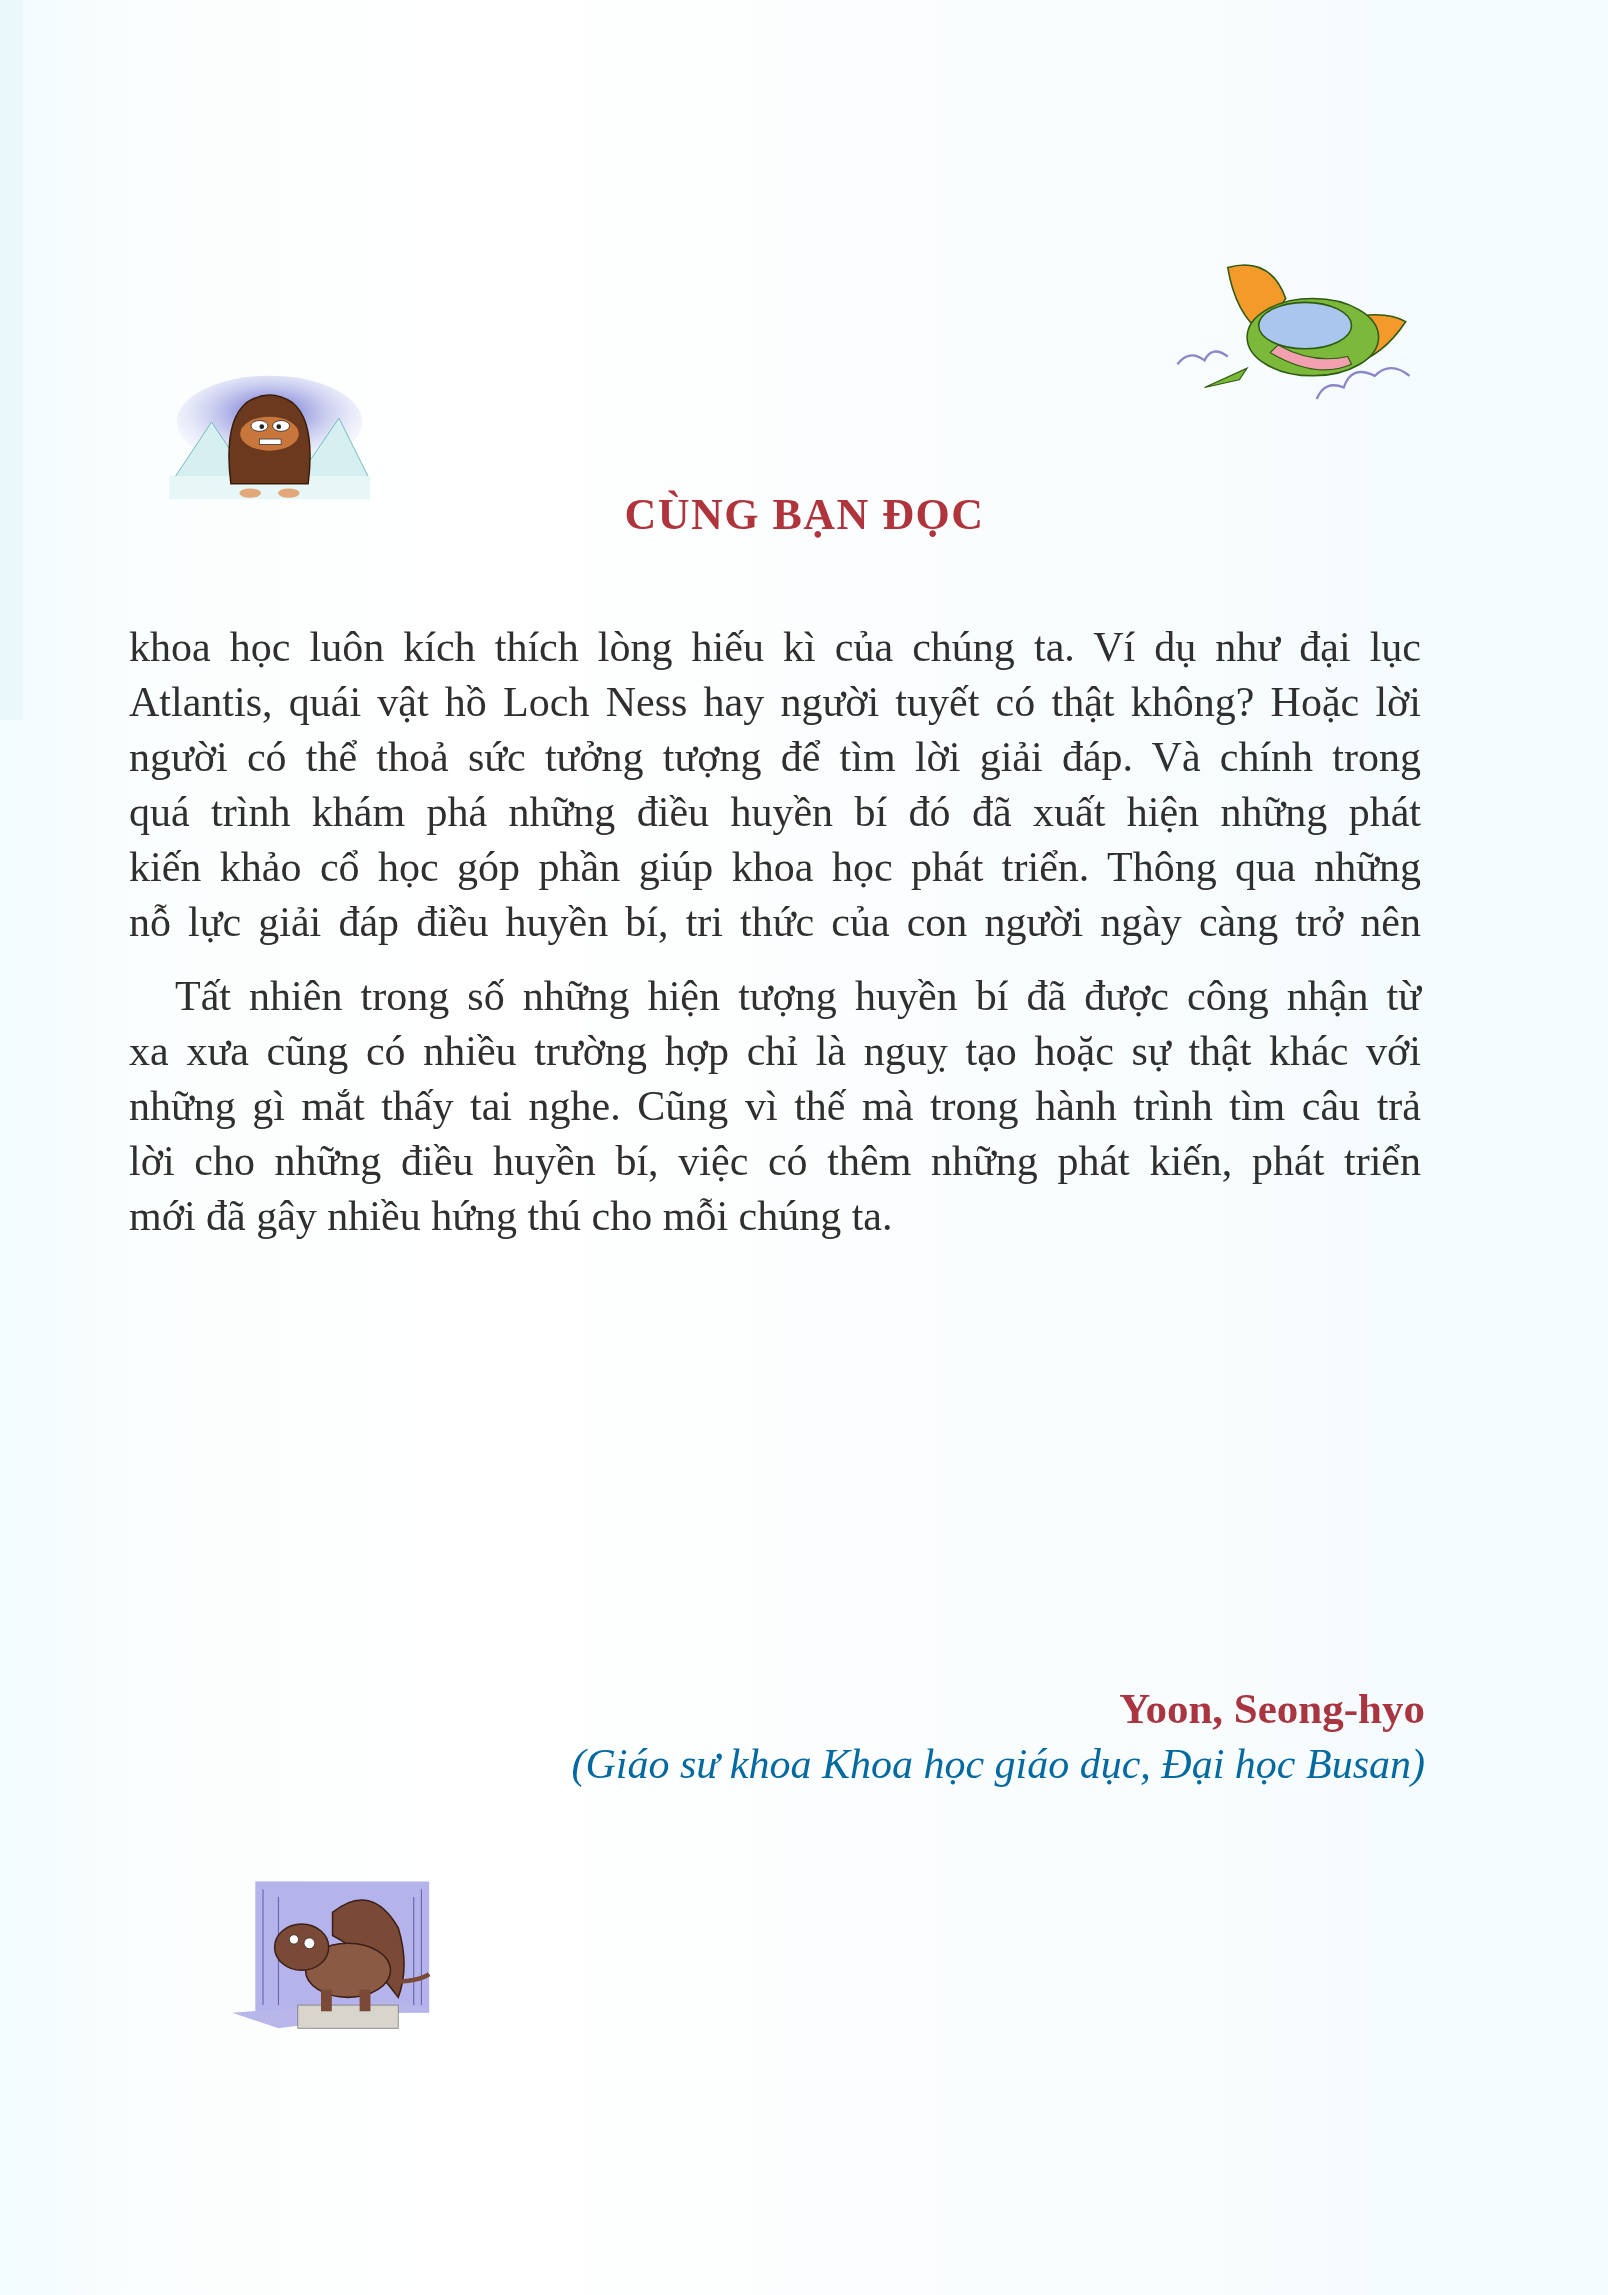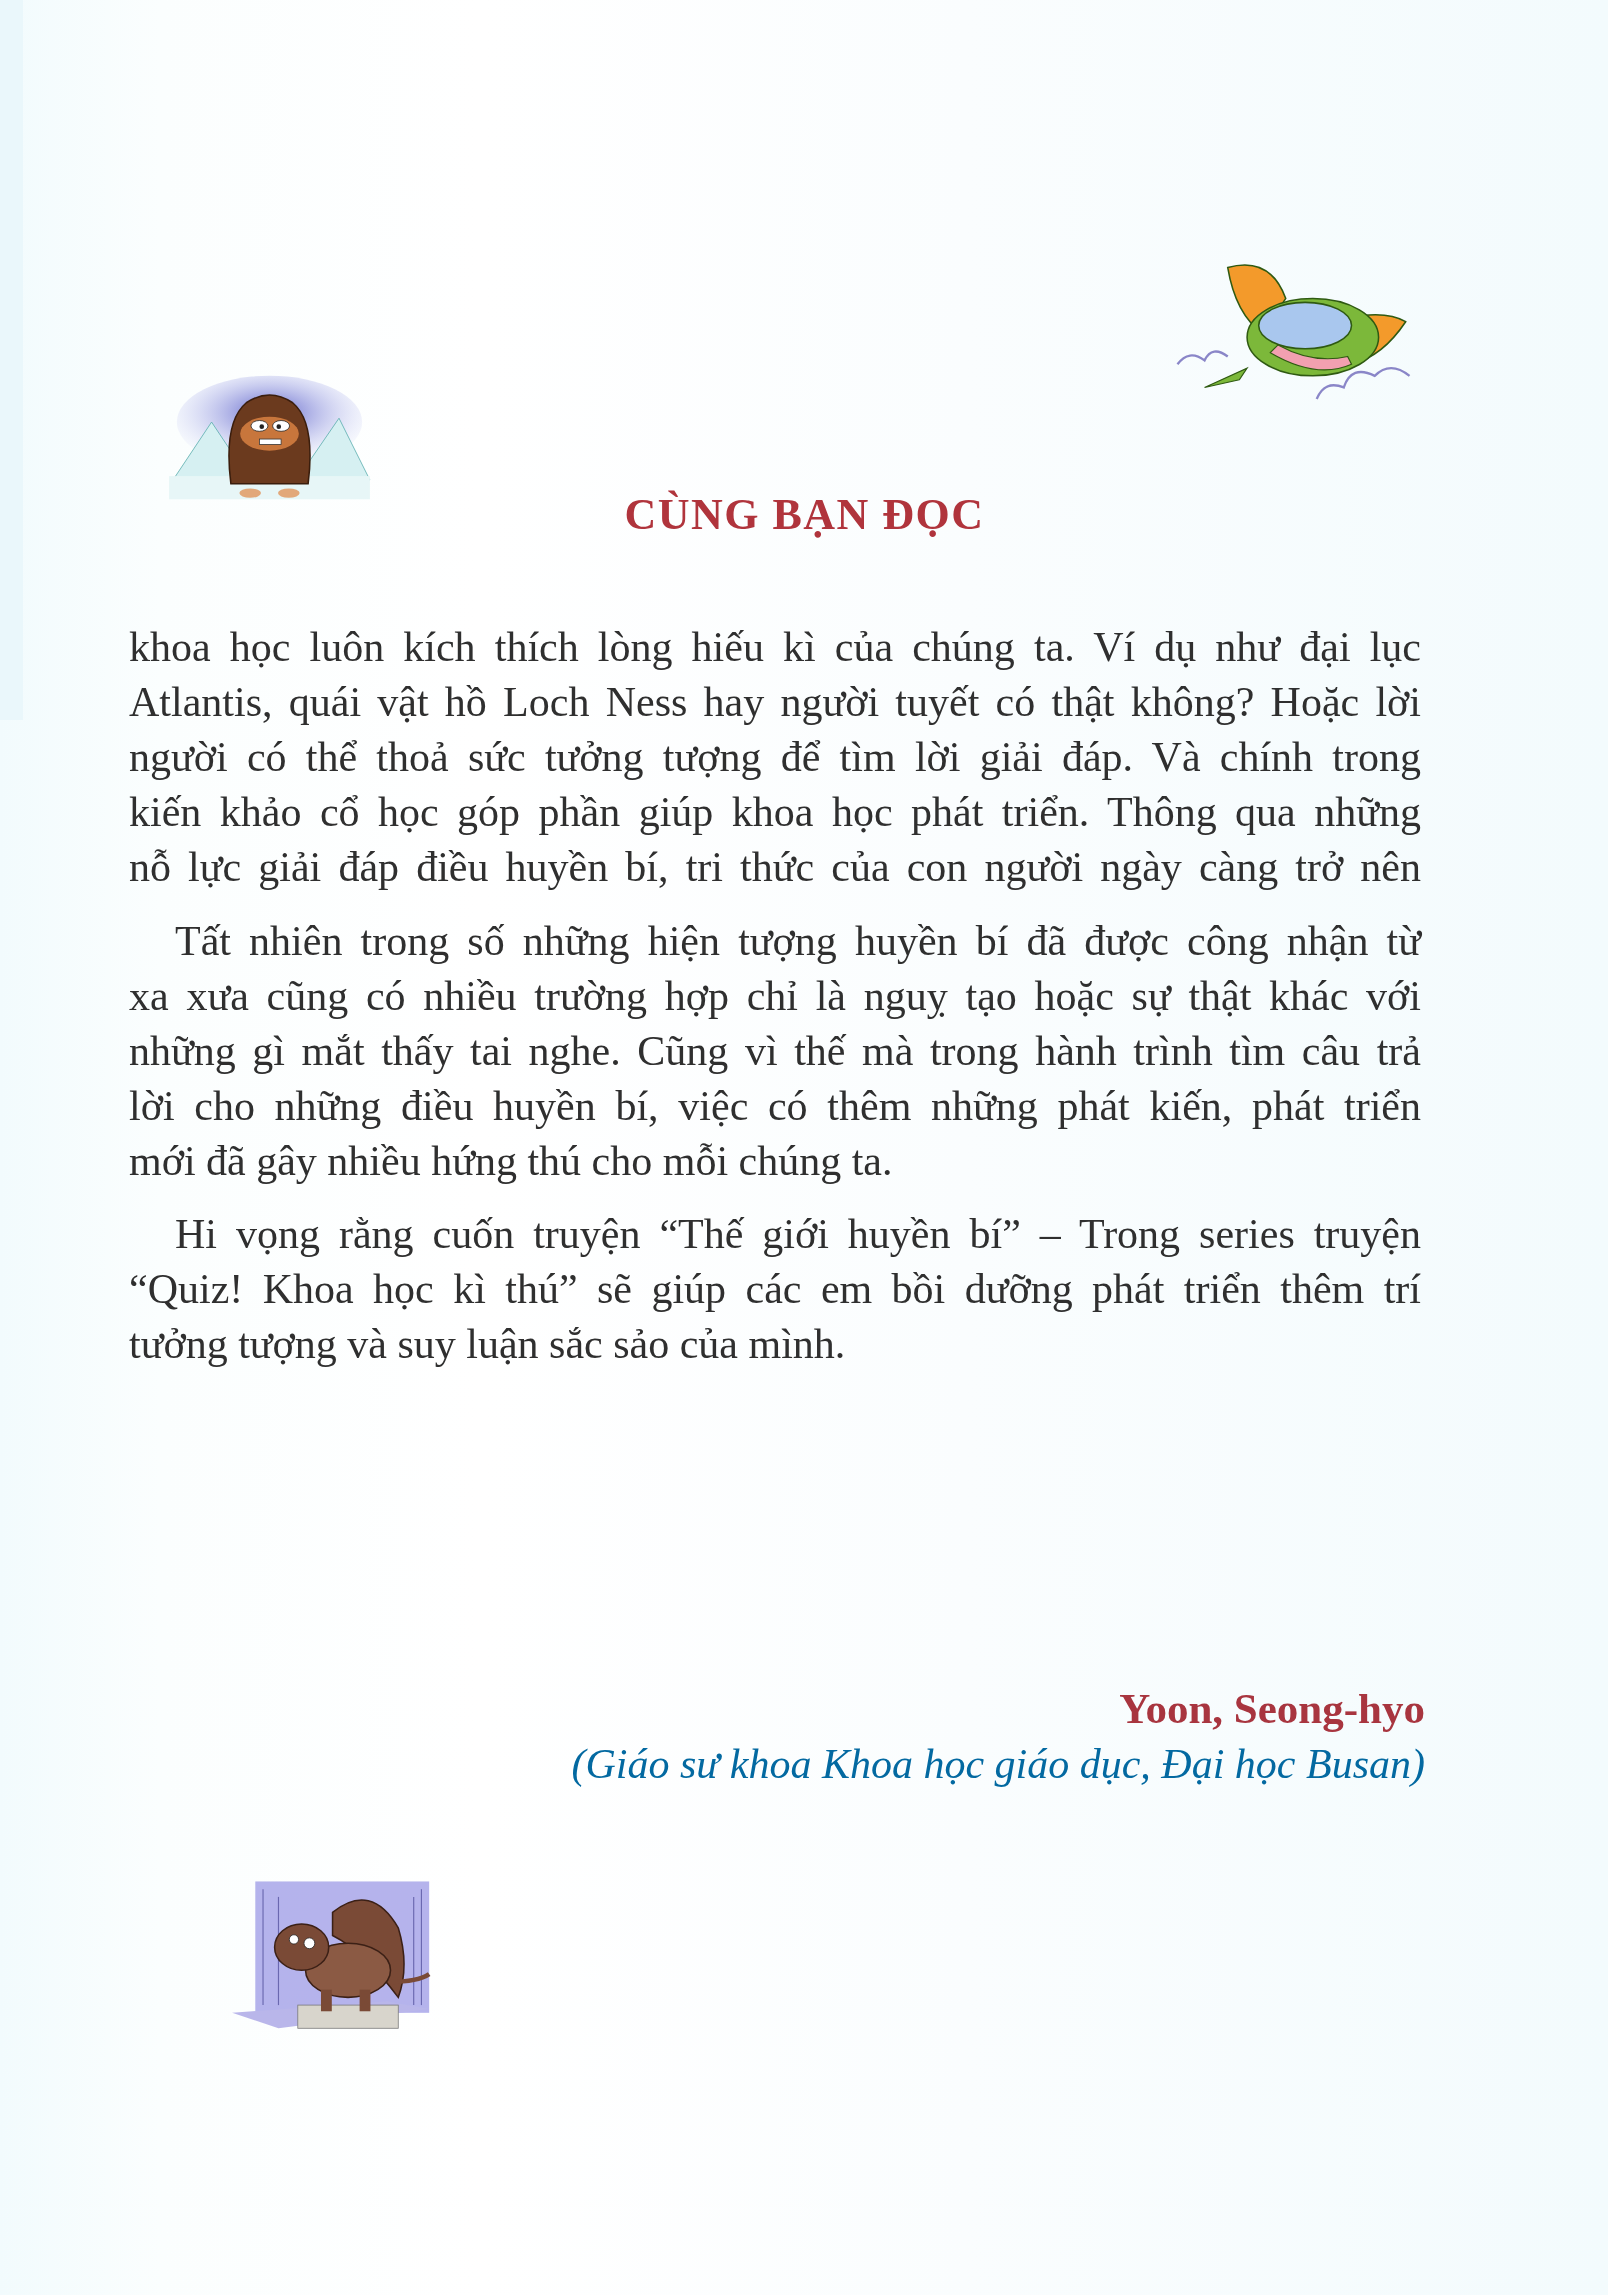--- a/index.html
+++ b/index.html
@@ -79,34 +79,30 @@
   <path d="M100,170 L55,180 L110,155 Z" fill="#7cb83a" stroke="#2f5a12" stroke-width="1.5"></path>
 </svg>
 
 <div class="title">CÙNG BẠN ĐỌC</div>
 
 <div class="body-text">
   <p class="para">
     <span class="line">khoa học luôn kích thích lòng hiếu kì của chúng ta. Ví dụ như đại lục</span>
     <span class="line">Atlantis, quái vật hồ Loch Ness hay người tuyết có thật không? Hoặc lời</span>
     <span class="line">người có thể thoả sức tưởng tượng để tìm lời giải đáp. Và chính trong</span>
+    <span class="line">quá trình khám phá những điều huyền bí đó đã xuất hiện những phát</span>
     <span class="line">kiến khảo cổ học góp phần giúp khoa học phát triển. Thông qua những</span>
     <span class="line">nỗ lực giải đáp điều huyền bí, tri thức của con người ngày càng trở nên</span>
   </p>
   <p class="para">
     <span class="line first">Tất nhiên trong số những hiện tượng huyền bí đã được công nhận từ</span>
     <span class="line">xa xưa cũng có nhiều trường hợp chỉ là nguỵ tạo hoặc sự thật khác với</span>
     <span class="line">những gì mắt thấy tai nghe. Cũng vì thế mà trong hành trình tìm câu trả</span>
     <span class="line">lời cho những điều huyền bí, việc có thêm những phát kiến, phát triển</span>
     <span class="line last">mới đã gây nhiều hứng thú cho mỗi chúng ta.</span>
-  </p>
-  <p class="para">
-    <span class="line first">Hi vọng rằng cuốn truyện “Thế giới huyền bí” – Trong series truyện</span>
-    <span class="line">“Quiz! Khoa học kì thú” sẽ giúp các em bồi dưỡng phát triển thêm trí</span>
-    <span class="line last">tưởng tượng và suy luận sắc sảo của mình.</span>
   </p>
 </div>
 
 <div class="signature">
   <div class="sig-name">Yoon, Seong-hyo</div>
   <div class="sig-role">(Giáo sư khoa Khoa học giáo dục, Đại học Busan)</div>
 </div>
 
 <svg class="illus gargoyle" viewBox="0 0 265 220">
   <rect x="30" y="20" width="225" height="170" fill="#9c9ae6" opacity="0.75"></rect>

